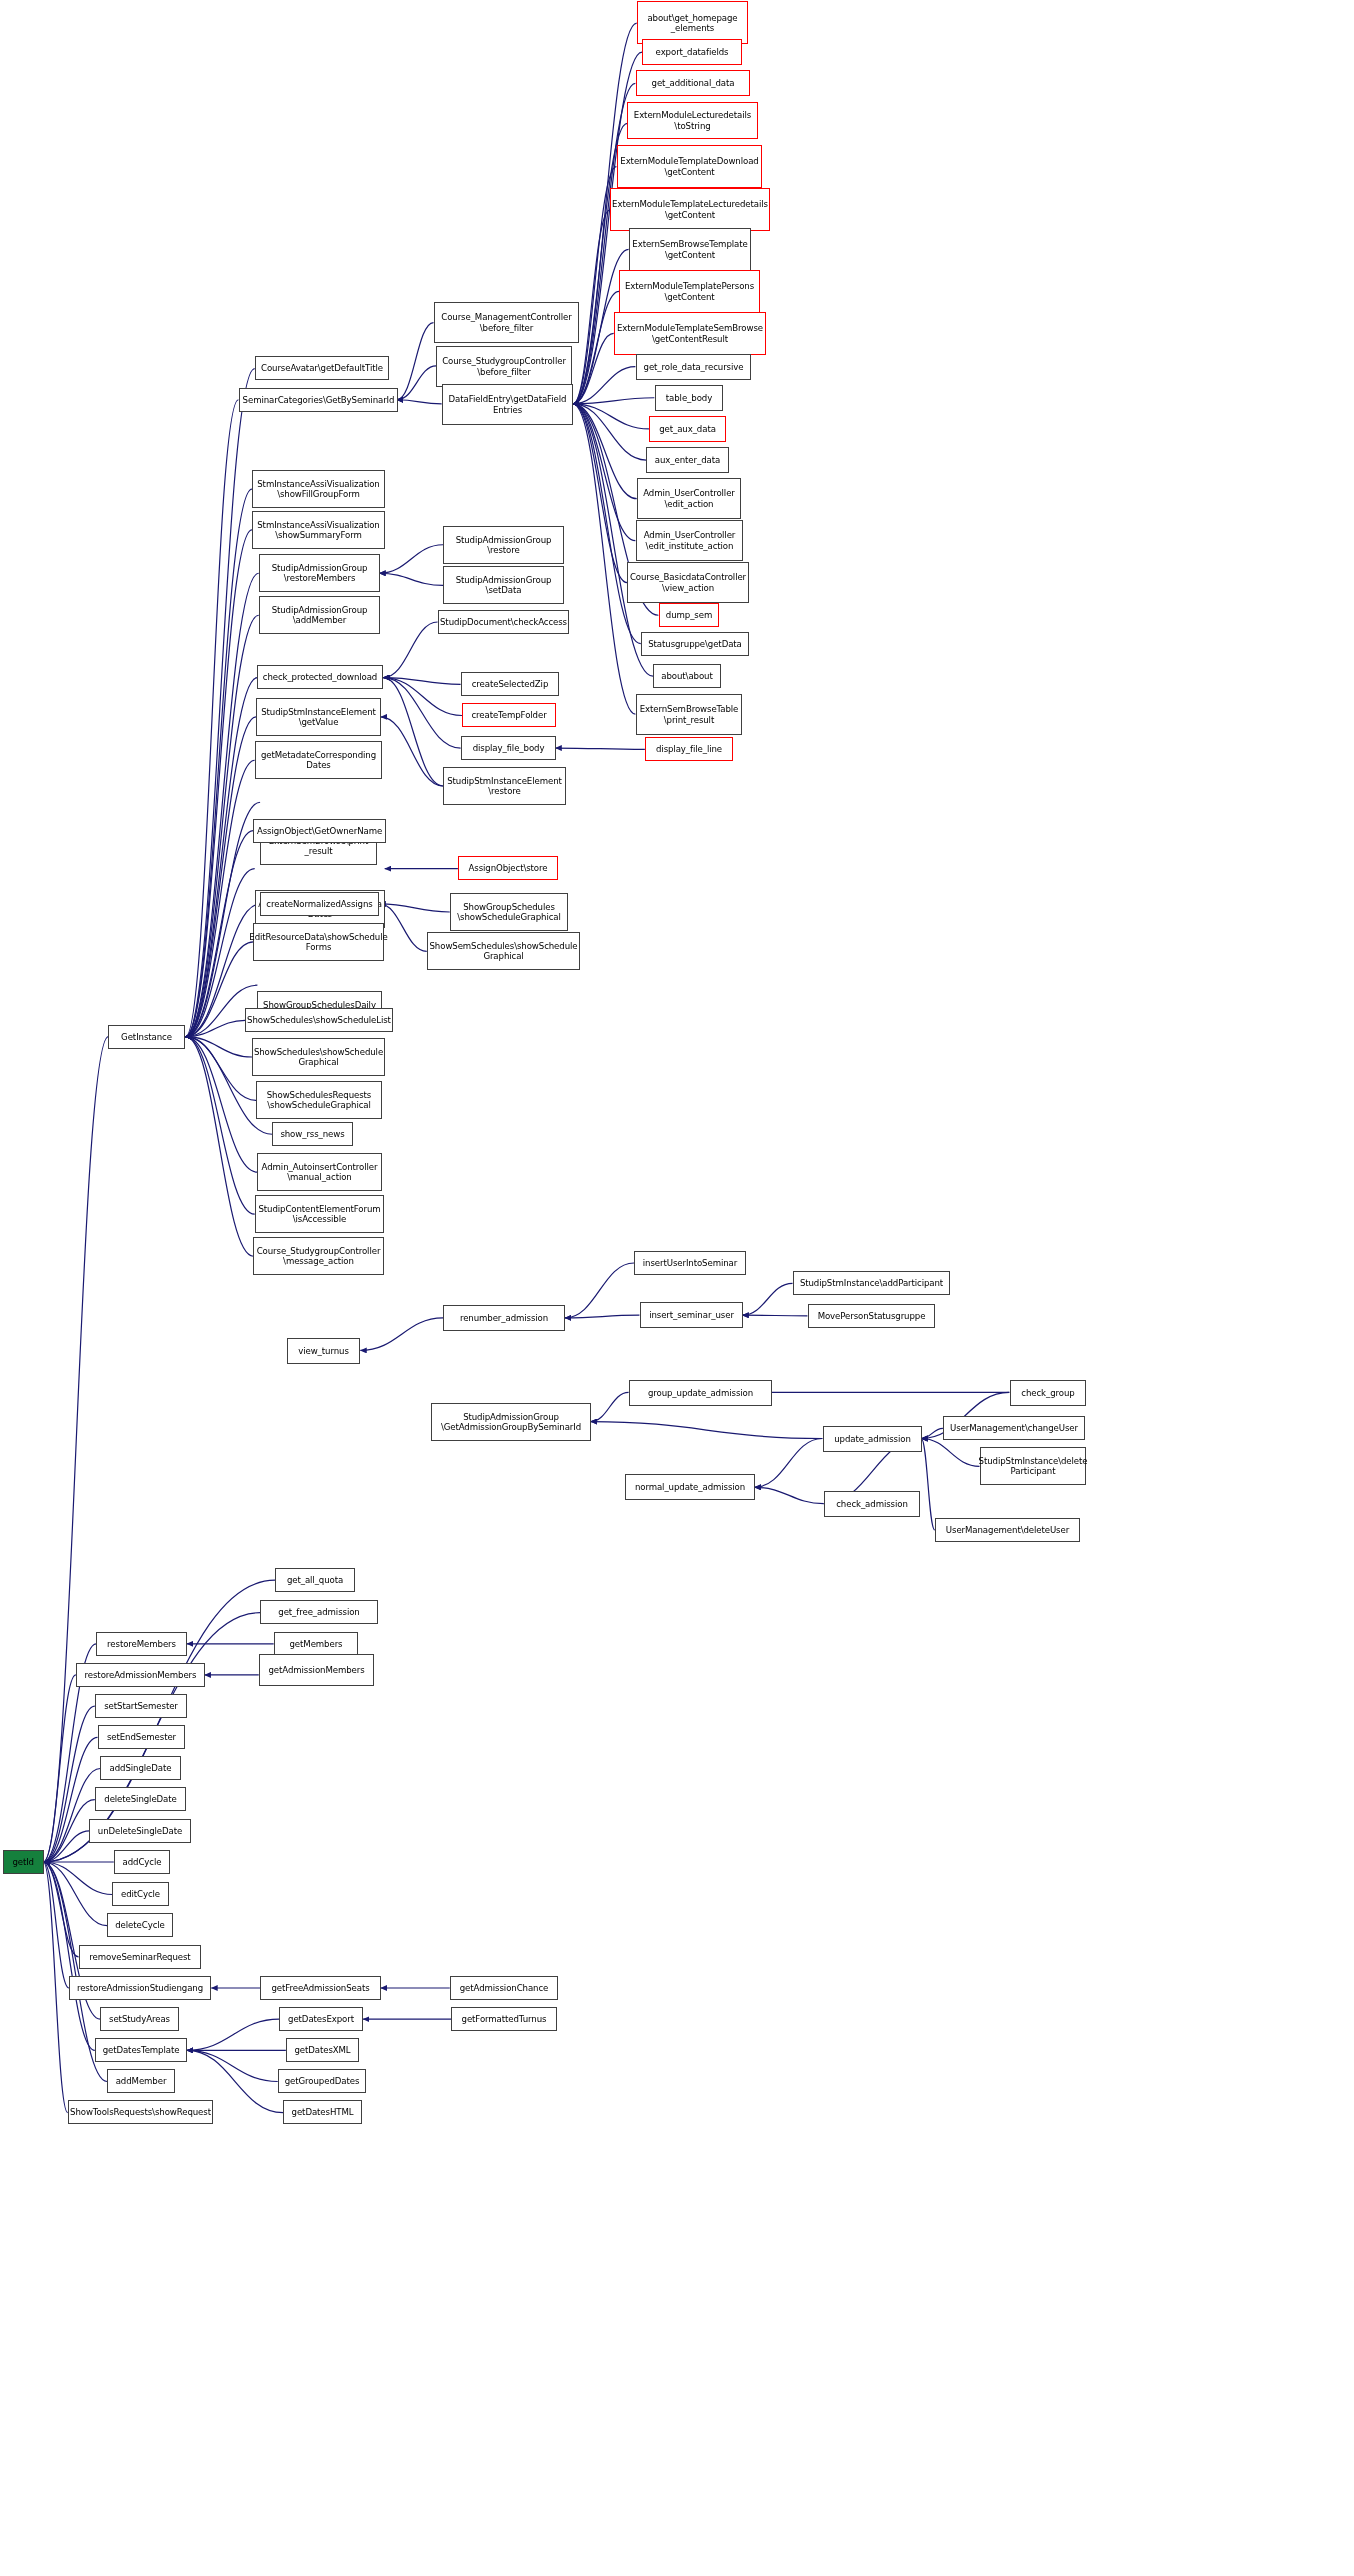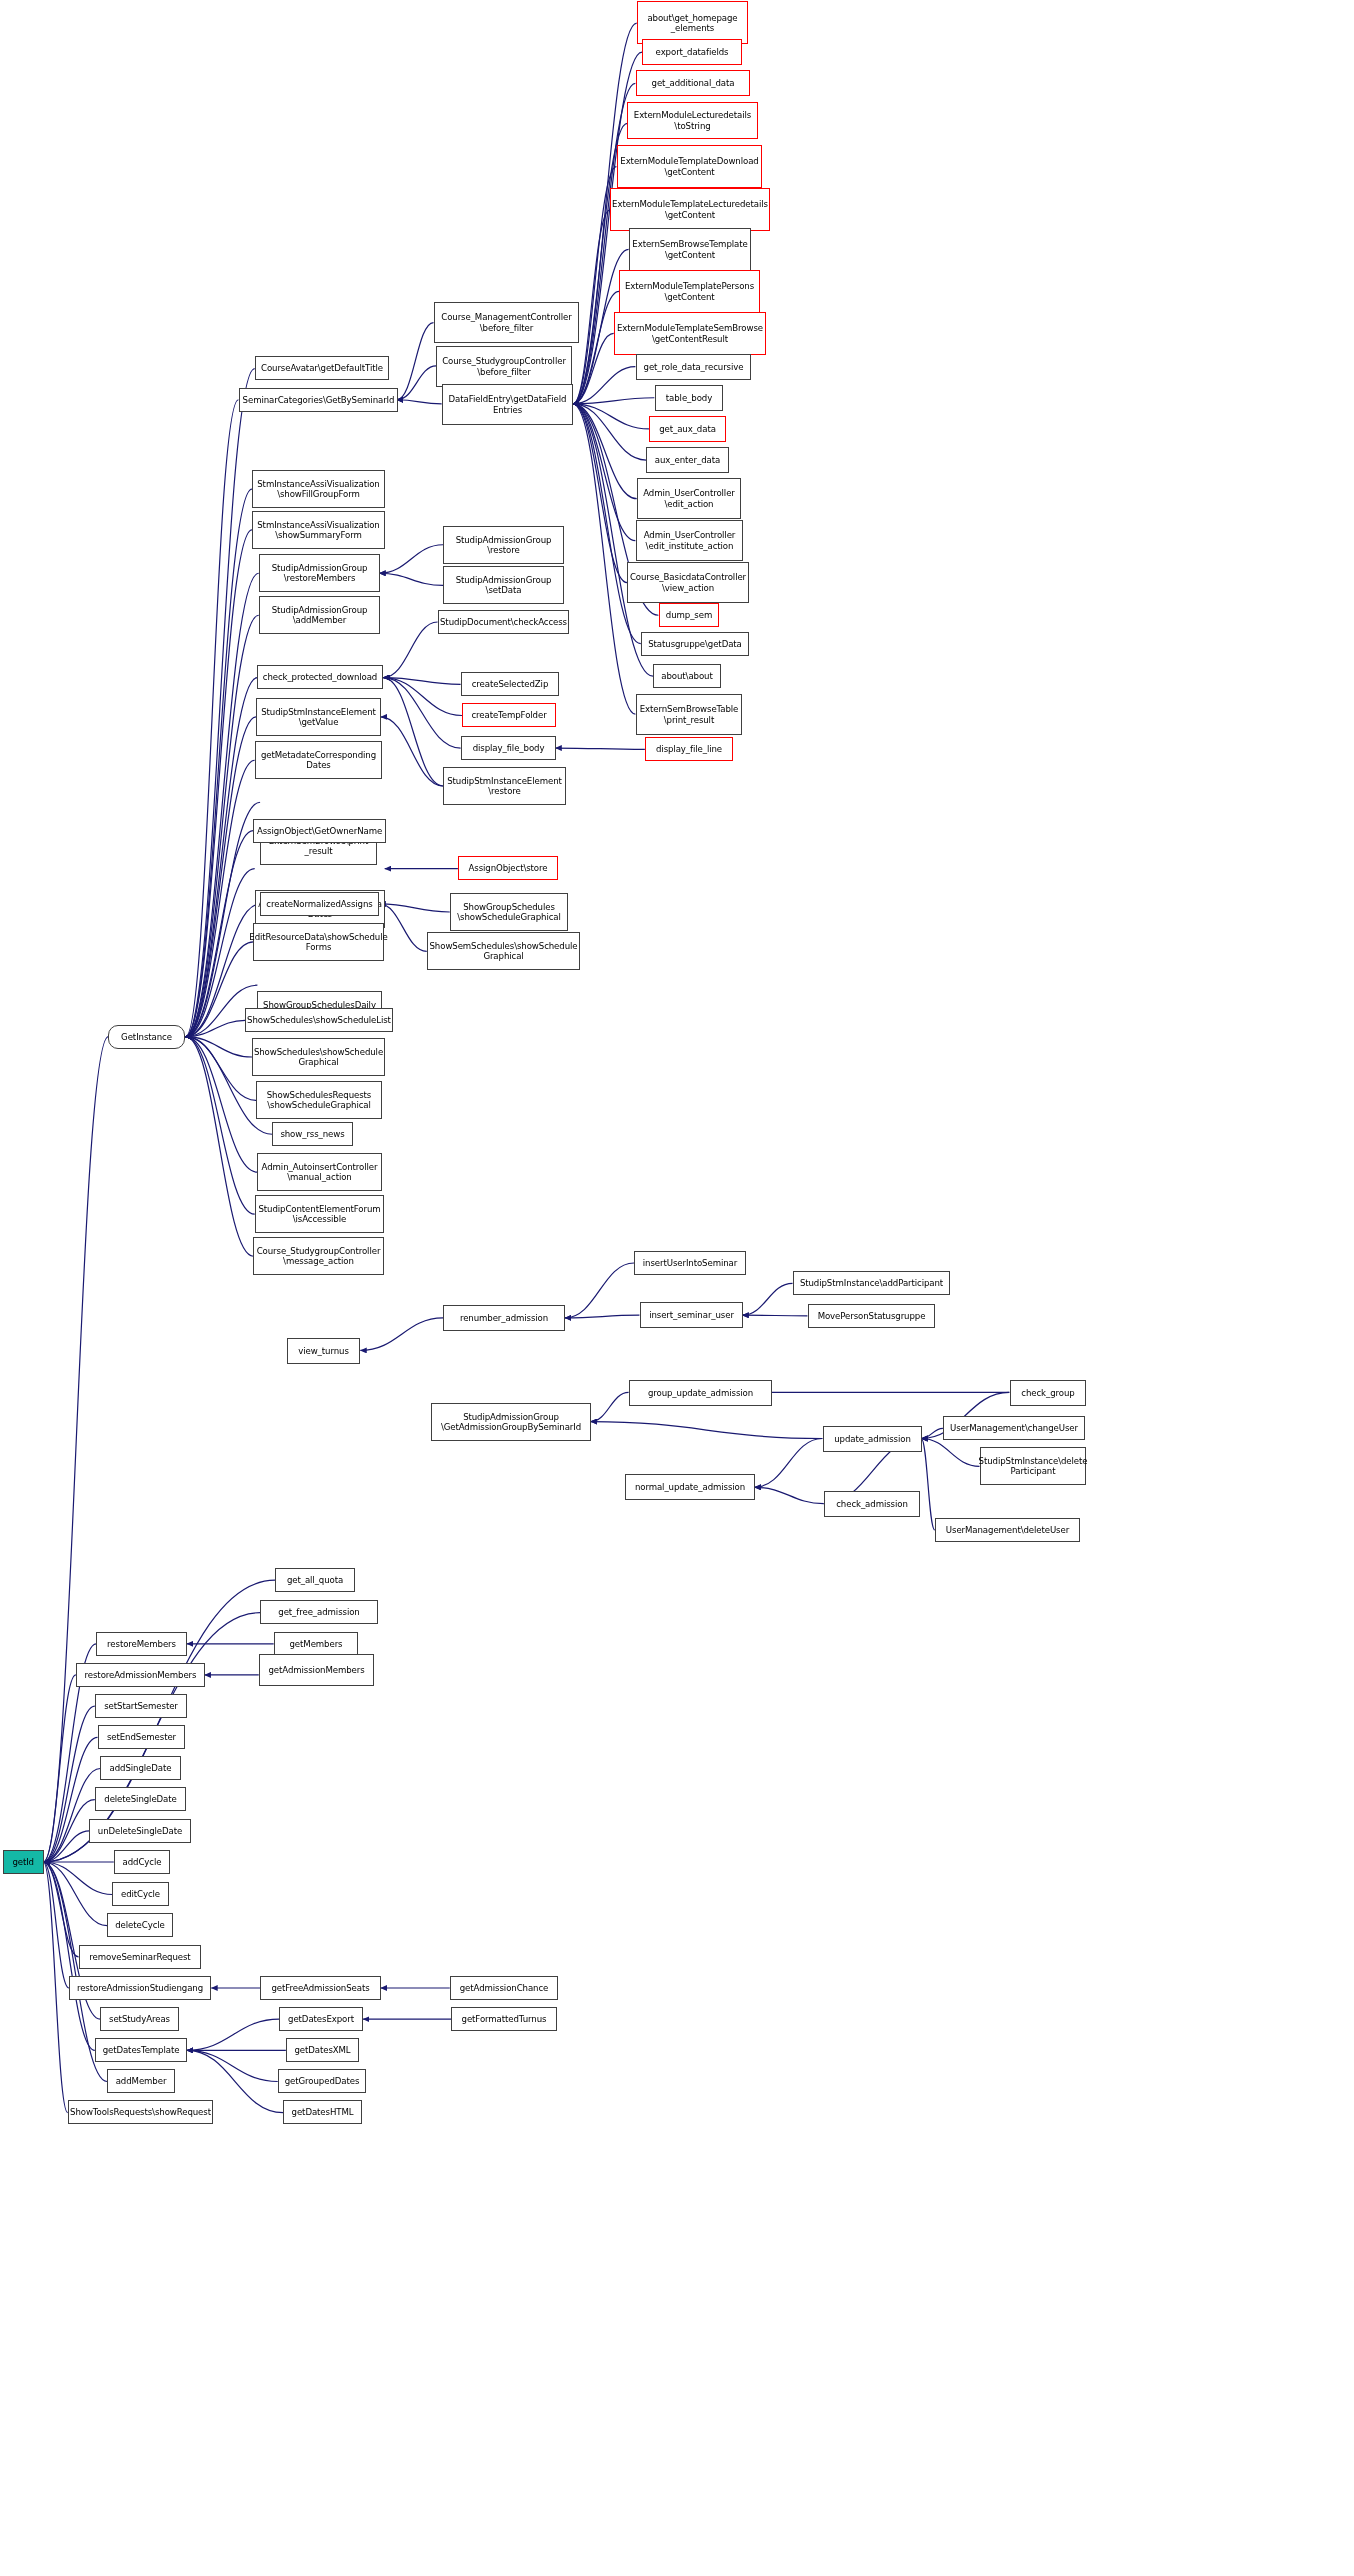--- a/index.html
+++ b/index.html
@@ -36,21 +36,21 @@
     color: #000000;
     white-space: pre-line;
     padding: 0.8px 2.3px;
     z-index: 5;
     letter-spacing: -0.1px;
   }
   .node.red {
     border-color: #ff0000;
   }
   .node.current {
-    background: #14b8a6;
+    background: #15803d;
     border-color: #404040;
   }
 </style>
 </head>
 <body>
 
 <div id="canvas">
   <svg id="edge-layer" viewBox="0 0 1805 3433" preserveAspectRatio="none">
     <defs>
       <marker id="arrow" markerWidth="9" markerHeight="8" refX="8.5" refY="4" orient="auto" markerUnits="userSpaceOnUse">
@@ -244,21 +244,21 @@
 Graphical</div>
       <div class="node" style="left: 256px; top: 1081px; width: 126px; height: 38px;">ShowSchedulesRequests
 \showScheduleGraphical</div>
       <div class="node" style="left: 272px; top: 1122px; width: 81px; height: 24.4px;">show_rss_news</div>
       <div class="node" style="left: 257px; top: 1153px; width: 125px; height: 38px;">Admin_AutoinsertController
 \manual_action</div>
       <div class="node" style="left: 255px; top: 1195px; width: 129px; height: 38px;">StudipContentElementForum
 \isAccessible</div>
       <div class="node" style="left: 253px; top: 1237px; width: 131px; height: 38px;">Course_StudygroupController
 \message_action</div>
-      <div class="node" style="left: 108px; top: 1025px; width: 77px; height: 24.4px; border-radius: 10px;">GetInstance</div>
+      <div class="node" style="left: 108px; top: 1025px; width: 77px; height: 24.4px;">GetInstance</div>
       <div class="node" style="left: 634px; top: 1251px; width: 112px; height: 24.4px;">insertUserIntoSeminar</div>
       <div class="node" style="left: 443px; top: 1305px; width: 122px; height: 26px;">renumber_admission</div>
       <div class="node" style="left: 640px; top: 1302px; width: 103px; height: 26px;">insert_seminar_user</div>
       <div class="node" style="left: 793px; top: 1271px; width: 157px; height: 24.4px;">StudipStmInstance\addParticipant</div>
       <div class="node" style="left: 808px; top: 1304px; width: 127px; height: 24.4px;">MovePersonStatusgruppe</div>
       <div class="node" style="left: 287px; top: 1338px; width: 73px; height: 26px;">view_turnus</div>
       <div class="node" style="left: 629px; top: 1380px; width: 143px; height: 26px;">group_update_admission</div>
       <div class="node" style="left: 1010px; top: 1380px; width: 76px; height: 26px;">check_group</div>
       <div class="node" style="left: 431px; top: 1403px; width: 160px; height: 38px;">StudipAdmissionGroup
 \GetAdmissionGroupBySeminarId</div>

